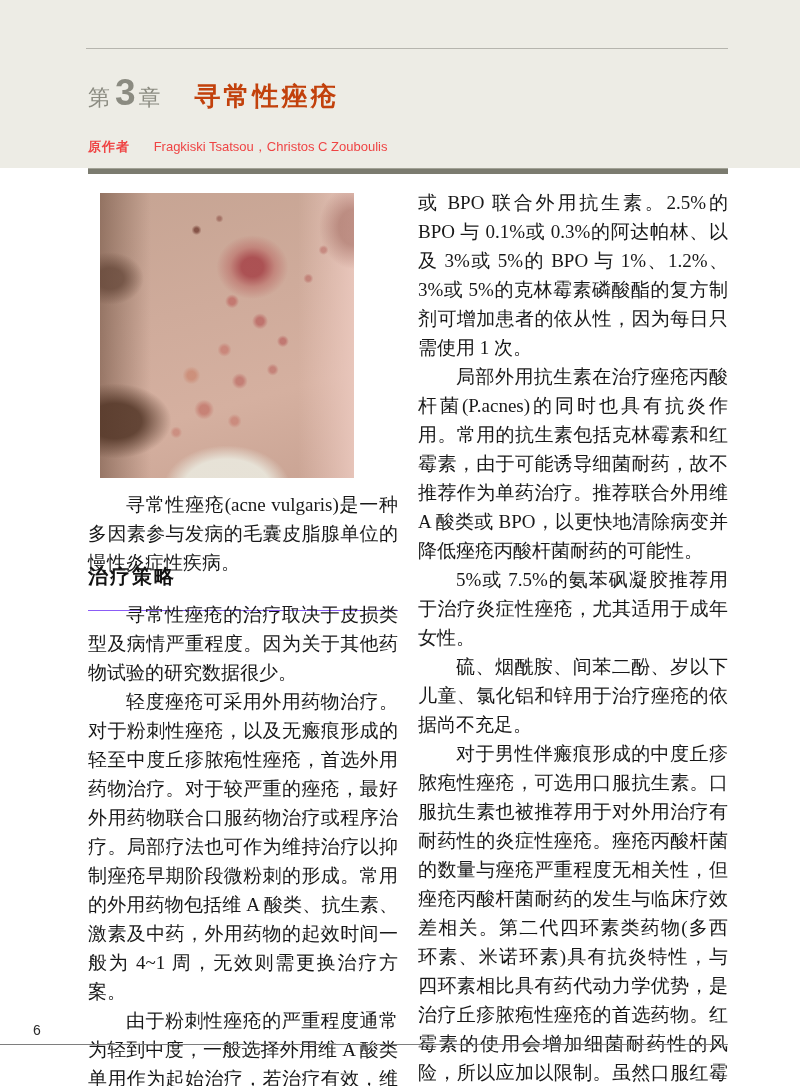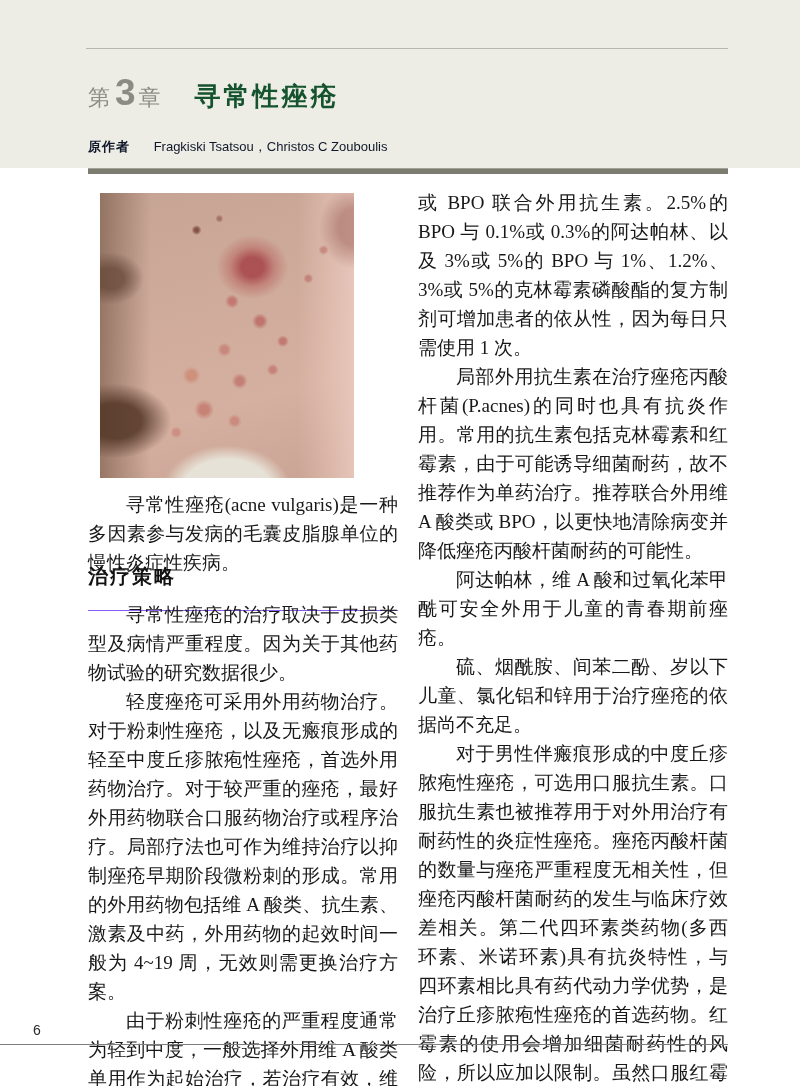--- a/index.html
+++ b/index.html
@@ -7,23 +7,23 @@
     position:relative;width:800px;height:1086px;background:#ffffff;
     overflow:hidden;font-family:"Liberation Serif","DejaVu Serif",serif;color:#1b1b1b;
   }
   
   .header-band{position:absolute;left:0;top:0;width:800px;height:168px;background:#edece5;}
   .header-rule-top{position:absolute;left:86px;top:48px;width:642px;height:1px;background:#b6b5ae;}
   .chapter-line{position:absolute;left:88px;top:72px;display:flex;align-items:baseline;
     font-family:"Liberation Sans","DejaVu Sans",sans-serif;}
   .chapter-prefix,.chapter-suffix{font-size:22px;color:#8b8b81;letter-spacing:2px;}
   .chapter-number{font-size:37px;color:#8b8b81;font-weight:bold;margin:0 3px;}
-  .chapter-title{font-size:26px;font-weight:bold;color:#14532d;margin-left:32px;letter-spacing:3px;}
+  .chapter-title{font-size:26px;font-weight:bold;color:#c2410c;margin-left:32px;letter-spacing:3px;}
   .authors-line{position:absolute;left:88px;top:138px;font-family:"Liberation Sans","DejaVu Sans",sans-serif;
-    font-size:13px;color:#0f172a;}
+    font-size:13px;color:#ef4444;}
   .authors-label{font-weight:bold;letter-spacing:1px;}
   .authors-names{margin-left:20px;}
   .header-bar{position:absolute;left:88px;top:168px;width:640px;height:6px;
     background:#7b7b6f;border-top:1px solid #a2a296;box-sizing:border-box;}
   
   .acne-photo{
     position:absolute;left:100px;top:193px;width:254px;height:285px;
     background-color:#cfa897;
     background-image:
       radial-gradient(circle 5px at 38% 13%, rgba(110,55,45,.75) 0 40%, rgba(110,55,45,0) 100%),
@@ -92,28 +92,28 @@
   <div class="intro-block bodytext">
     <p>寻常性痤疮(acne vulgaris)是一种多因素参与发病的毛囊皮脂腺单位的慢性炎症性疾病。</p>
   </div>
 
   <div class="section-head">
     <h2>治疗策略</h2>
   </div>
 
   <div class="left-body bodytext">
     <p>寻常性痤疮的治疗取决于皮损类型及病情严重程度。因为关于其他药物试验的研究数据很少。</p>
-    <p>轻度痤疮可采用外用药物治疗。对于粉刺性痤疮，以及无瘢痕形成的轻至中度丘疹脓疱性痤疮，首选外用药物治疗。对于较严重的痤疮，最好外用药物联合口服药物治疗或程序治疗。局部疗法也可作为维持治疗以抑制痤疮早期阶段微粉刺的形成。常用的外用药物包括维 A 酸类、抗生素、激素及中药，外用药物的起效时间一般为 4~19 周，无效则需更换治疗方案。</p>
+    <p>轻度痤疮可采用外用药物治疗。对于粉刺性痤疮，以及无瘢痕形成的轻至中度丘疹脓疱性痤疮，首选外用药物治疗。对于较严重的痤疮，最好外用药物联合口服药物治疗或程序治疗。局部疗法也可作为维持治疗以抑制痤疮早期阶段微粉刺的形成。常用的外用药物包括维 A 酸类、抗生素、激素及中药，外用药物的起效时间一般为 4~1 周，无效则需更换治疗方案。</p>
     <p>由于粉刺性痤疮的严重程度通常为轻到中度，一般选择外用维 A 酸类单用作为起始治疗，若治疗有效，维 A 酸类药物可用于维持治疗。外用维 A 酸类药物可溶解不同类型的粉刺并有直接的抗炎作用。批准用于治疗痤疮的外用维 A 酸类包括维 A 酸、异维 A 酸、阿达帕林和他扎罗汀，而视黄醛常用于化妆品制剂。外用维 A 酸类药物对轻至中度痤疮均有效，但其起效时间和耐受性因人而异。常见的皮肤局部不良反应包括红斑、干燥、瘙痒和刺痛，一般在用药最初的几周内好转，如果症状持续，可选择隔日用药。</p>
   </div>
 
   <div class="right-body bodytext">
     <p class="no-indent">或 BPO 联合外用抗生素。2.5%的 BPO 与 0.1%或 0.3%的阿达帕林、以及 3%或 5%的 BPO 与 1%、1.2%、3%或 5%的克林霉素磷酸酯的复方制剂可增加患者的依从性，因为每日只需使用 1 次。</p>
     <p>局部外用抗生素在治疗痤疮丙酸杆菌(P.acnes)的同时也具有抗炎作用。常用的抗生素包括克林霉素和红霉素，由于可能诱导细菌耐药，故不推荐作为单药治疗。推荐联合外用维 A 酸类或 BPO，以更快地清除病变并降低痤疮丙酸杆菌耐药的可能性。</p>
-    <p>阿达帕林，维 A 酸和过氧化苯甲酰可安全外用于儿童的青春期前痤疮。</p>
+    <p>5%或 7.5%的氨苯砜凝胶推荐用于治疗炎症性痤疮，尤其适用于成年女性。</p>
     <p>硫、烟酰胺、间苯二酚、岁以下儿童、氯化铝和锌用于治疗痤疮的依据尚不充足。</p>
     <p>对于男性伴瘢痕形成的中度丘疹脓疱性痤疮，可选用口服抗生素。口服抗生素也被推荐用于对外用治疗有耐药性的炎症性痤疮。痤疮丙酸杆菌的数量与痤疮严重程度无相关性，但痤疮丙酸杆菌耐药的发生与临床疗效差相关。第二代四环素类药物(多西环素、米诺环素)具有抗炎特性，与四环素相比具有药代动力学优势，是治疗丘疹脓疱性痤疮的首选药物。红霉素的使用会增加细菌耐药性的风险，所以应加以限制。虽然口服红霉素和阿奇霉素可以有效治疗痤疮，但它们的使用应限于不能使用四环素类药物的患者(如孕妇或 8 岁以下儿童)。多西环素的用法为每日 100mg 或 200mg，分 2 次口服。初始大剂量多西环素或米诺环素(100mg/d 口服 4 周后，改为 50mg/d 口服)口服比一开始就 50mg/d 口服，在 12 周时显示疗效更佳。每日口服低剂量的多西环素可导致产生亚抑菌浓度，这样会促进细菌耐药性的产生。不推荐使用四环素和大环内酯以外的系统性抗生素治疗，因为关于其他药物试验的研究数据很少。甲氧苄啶 - 磺胺甲噁唑和甲氧苄啶的单独使用应仅限于不能耐受四环素的患者或难治性患者。</p>
   </div>
 
   <div class="footer-rule"></div>
   <div class="page-number">6</div>
 
 </div>
 
 </body></html>

